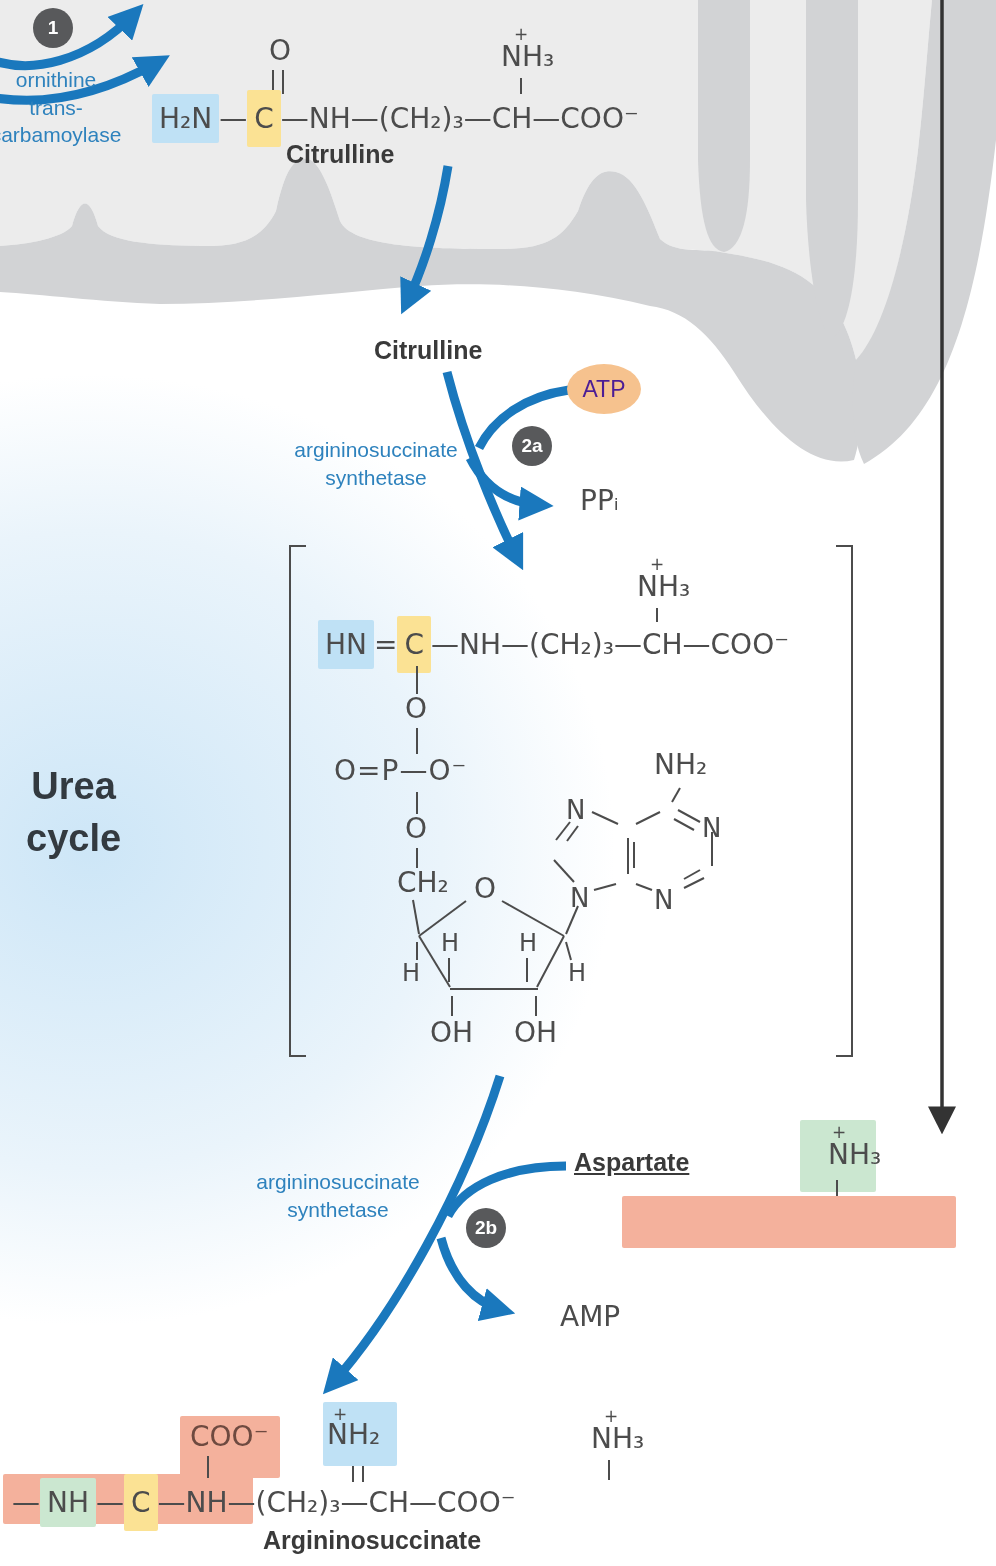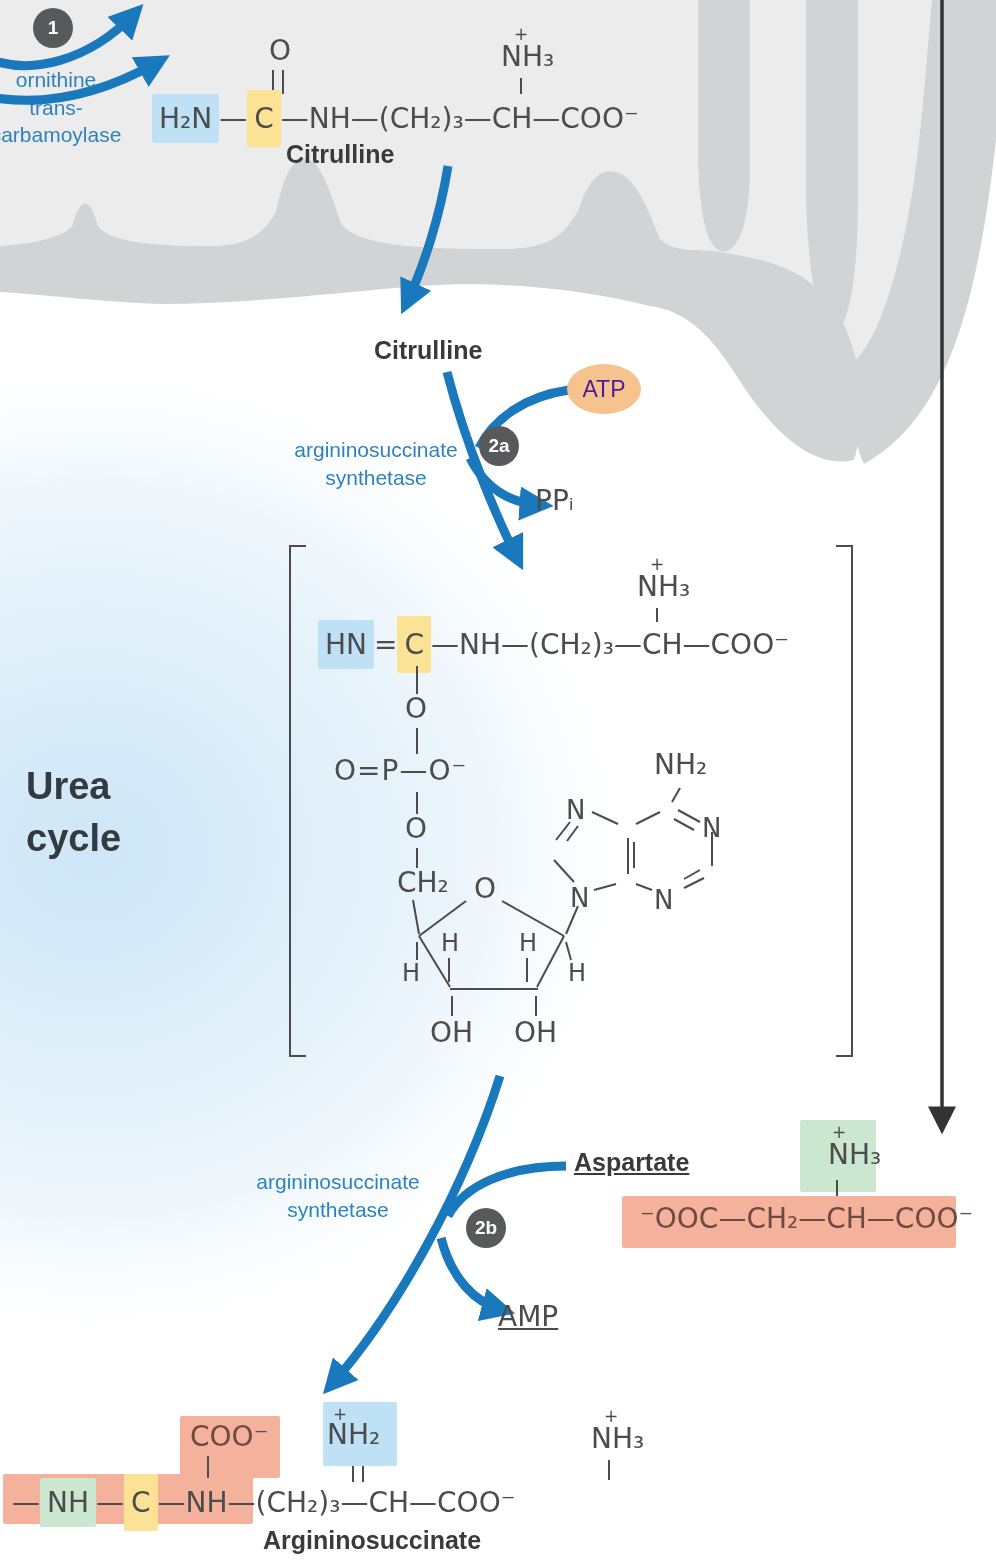--- a/index.html
+++ b/index.html
@@ -10,21 +10,21 @@
   }
   svg{position:absolute;left:0;top:0;}
   .atom{position:absolute; font:28px "DejaVu Sans",sans-serif; color:var(--ink,#4c4c4c); white-space:nowrap; line-height:1.1;}
   .atom.small{font-size:24px;}
   .atom.mid{font-size:26px;}
   .plus{position:absolute; font:17px "DejaVu Sans",sans-serif; color:var(--ink,#4c4c4c); line-height:1;}
   .lbl{position:absolute; font:bold 25px "Liberation Sans",sans-serif; color:var(--label-ink,#3a3a3a); white-space:nowrap;}
   .enz{position:absolute; font:21px "Liberation Sans",sans-serif; color:var(--enzyme-text,#2e82bd); text-align:center; line-height:1.32;}
   .enz span{display:block;}
   .big-lbl{position:absolute; font:bold 38px "Liberation Sans",sans-serif; color:#333a40; line-height:1.38;}
-  .big-lbl span{display:block;}
+  .big-lbl span{display:block;text-align:center;}
   .two-line{font:bold 25px "Liberation Sans",sans-serif; line-height:1.28;}
   .two-line span{display:block;}
   .step{position:absolute; width:40px; height:40px; border-radius:50%; background:var(--step-circle,#58595b);
         color:#fff; font:bold 19px "Liberation Sans",sans-serif; display:flex; align-items:center; justify-content:center;}
   .formula{position:absolute; display:flex; align-items:center; font:28px "DejaVu Sans",sans-serif; color:var(--ink,#4c4c4c); white-space:nowrap;}
   .hl{padding:8px 7px; border-radius:2px;}
   .hl-blue{background:var(--hl-blue,#bfe1f5);}
   .hl-yellow{background:var(--hl-yellow,#fbe294); padding-top:12px; padding-bottom:12px; margin-top:-12px; margin-bottom:-12px;}
   .hl-green{background:var(--hl-green,#cbe7d0);}
   .brown{color:var(--brown-ink,#6e4a40);}
@@ -149,25 +149,25 @@
 
   <div class="oval" style="left:567px; top:364px;">
     <span>ATP</span>
   </div>
 
   <div class="enz" style="left:286px; top:436px; width:180px;">
     <span>argininosuccinate</span>
     <span>synthetase</span>
   </div>
 
-  <div class="step" style="left:479px; top:426px;">
+  <div class="step" style="left:512px; top:426px;">
     <span>2a</span>
   </div>
 
-  <div class="atom" style="left:535px; top:486px;">PPᵢ</div>
+  <div class="atom" style="left:580px; top:486px;">PPᵢ</div>
 
   <div class="plus" style="left:650px; top:556px;">+</div>
   <div class="atom" style="left:637px; top:572px;">NH₃</div>
   <div class="bond-v" style="left:656px; top:608px; height:14px;"></div>
   <div class="formula" style="left:318px; top:620px;">
       <span class="hl hl-blue">HN</span>
       <span>=</span>
       <span class="hl hl-yellow">C</span>
       <span>—NH—(CH₂)₃—CH—COO⁻</span>
     </div>
@@ -195,30 +195,29 @@
   <div class="atom mid" style="left:570px; top:884px;">N</div>
   <div class="atom mid" style="left:654px; top:886px;">N</div>
 
 
   <div class="lbl" style="left:574px; top:1148px;text-decoration:underline;">Aspartate</div>
   <div class="hlbox bg-green" style="left:800px; top:1120px; width:76px; height:72px;"></div>
   <div class="plus" style="left:832px; top:1124px;">+</div>
   <div class="atom" style="left:828px; top:1140px;">NH₃</div>
   <div class="bond-v" style="left:836px; top:1180px; height:20px;"></div>
   <div class="hlbox bg-salmon" style="left:622px; top:1196px; width:334px; height:52px;"></div>
-  <div class="atom brown" style="left:640px; top:1204px;">⁻OOC—CH₂—CH—COO⁻</div>
 
   <div class="enz" style="left:238px; top:1168px; width:200px;">
     <span>argininosuccinate</span>
     <span>synthetase</span>
   </div>
   <div class="step" style="left:466px; top:1208px;">
     <span>2b</span>
   </div>
-  <div class="atom" style="left:498px; top:1302px;text-decoration:underline;">AMP</div>
+  <div class="atom" style="left:560px; top:1302px;">AMP</div>
 
   <div class="hlbox bg-salmon" style="left:180px; top:1416px; width:100px; height:62px;"></div>
   <div class="hlbox bg-salmon" style="left:3px; top:1474px; width:250px; height:50px;"></div>
   <div class="atom brown" style="left:190px; top:1422px;">COO⁻</div>
   <div class="bond-v" style="left:207px; top:1456px; height:22px;"></div>
 
   <div class="hlbox bg-blue" style="left:323px; top:1402px; width:74px; height:64px;"></div>
   <div class="plus" style="left:333px; top:1406px;">+</div>
   <div class="atom" style="left:327px; top:1420px;">NH₂</div>
   <div class="bond-d" style="left:352px; top:1466px; height:16px;"></div>

